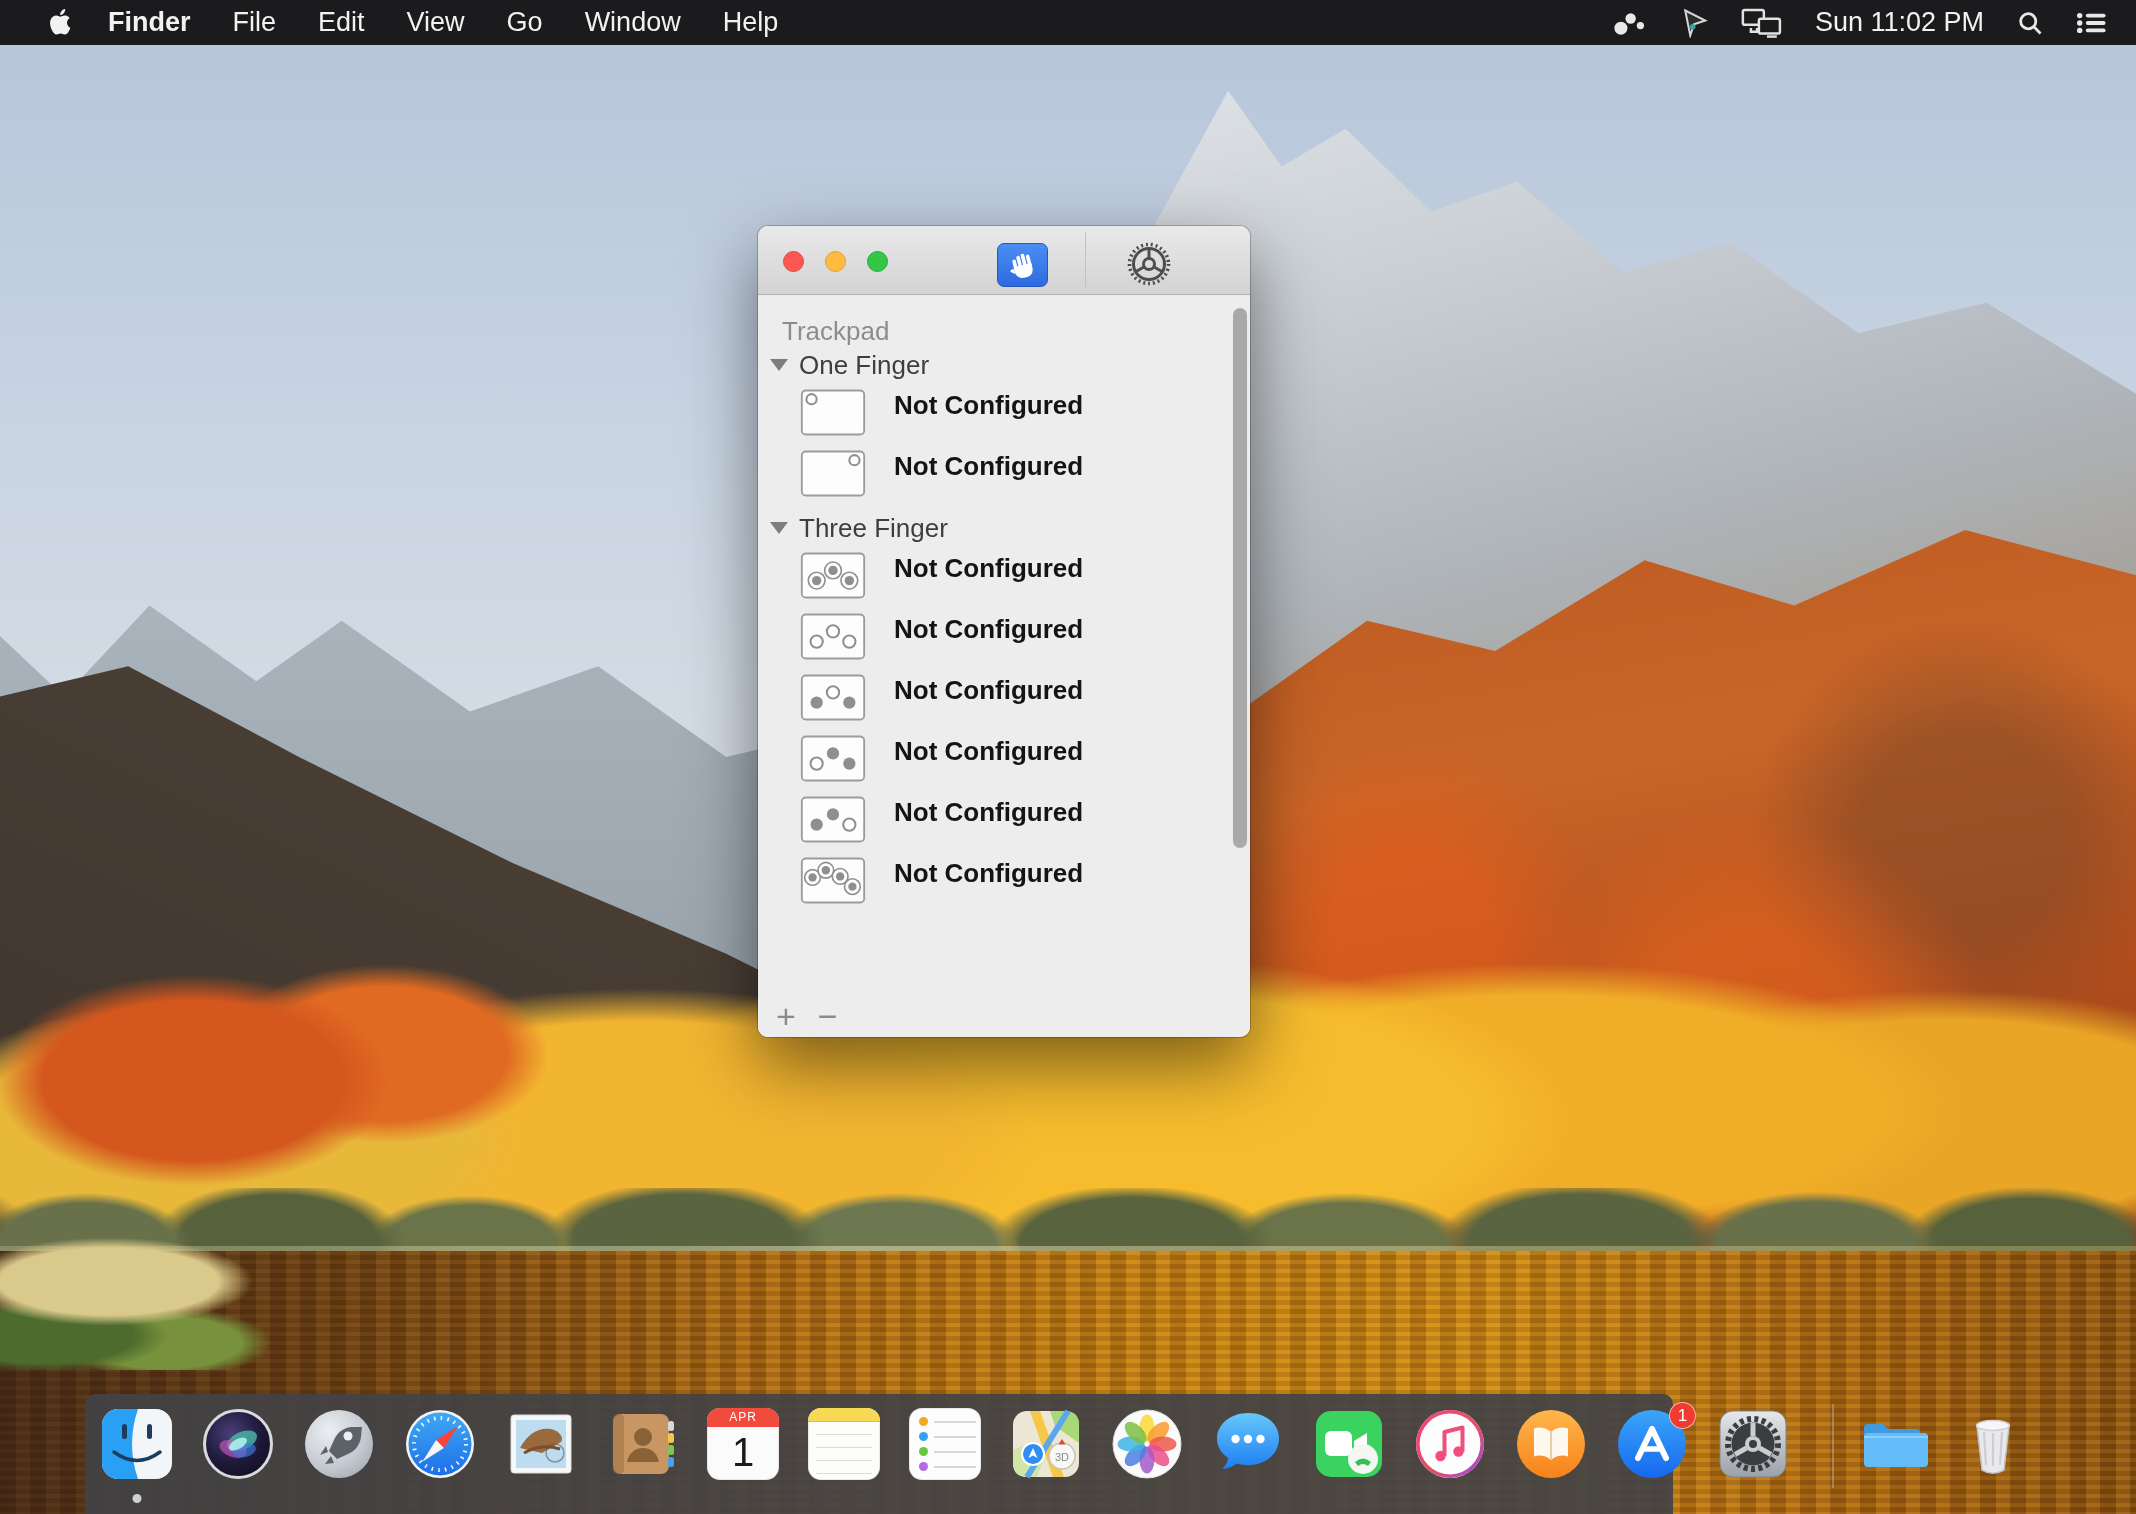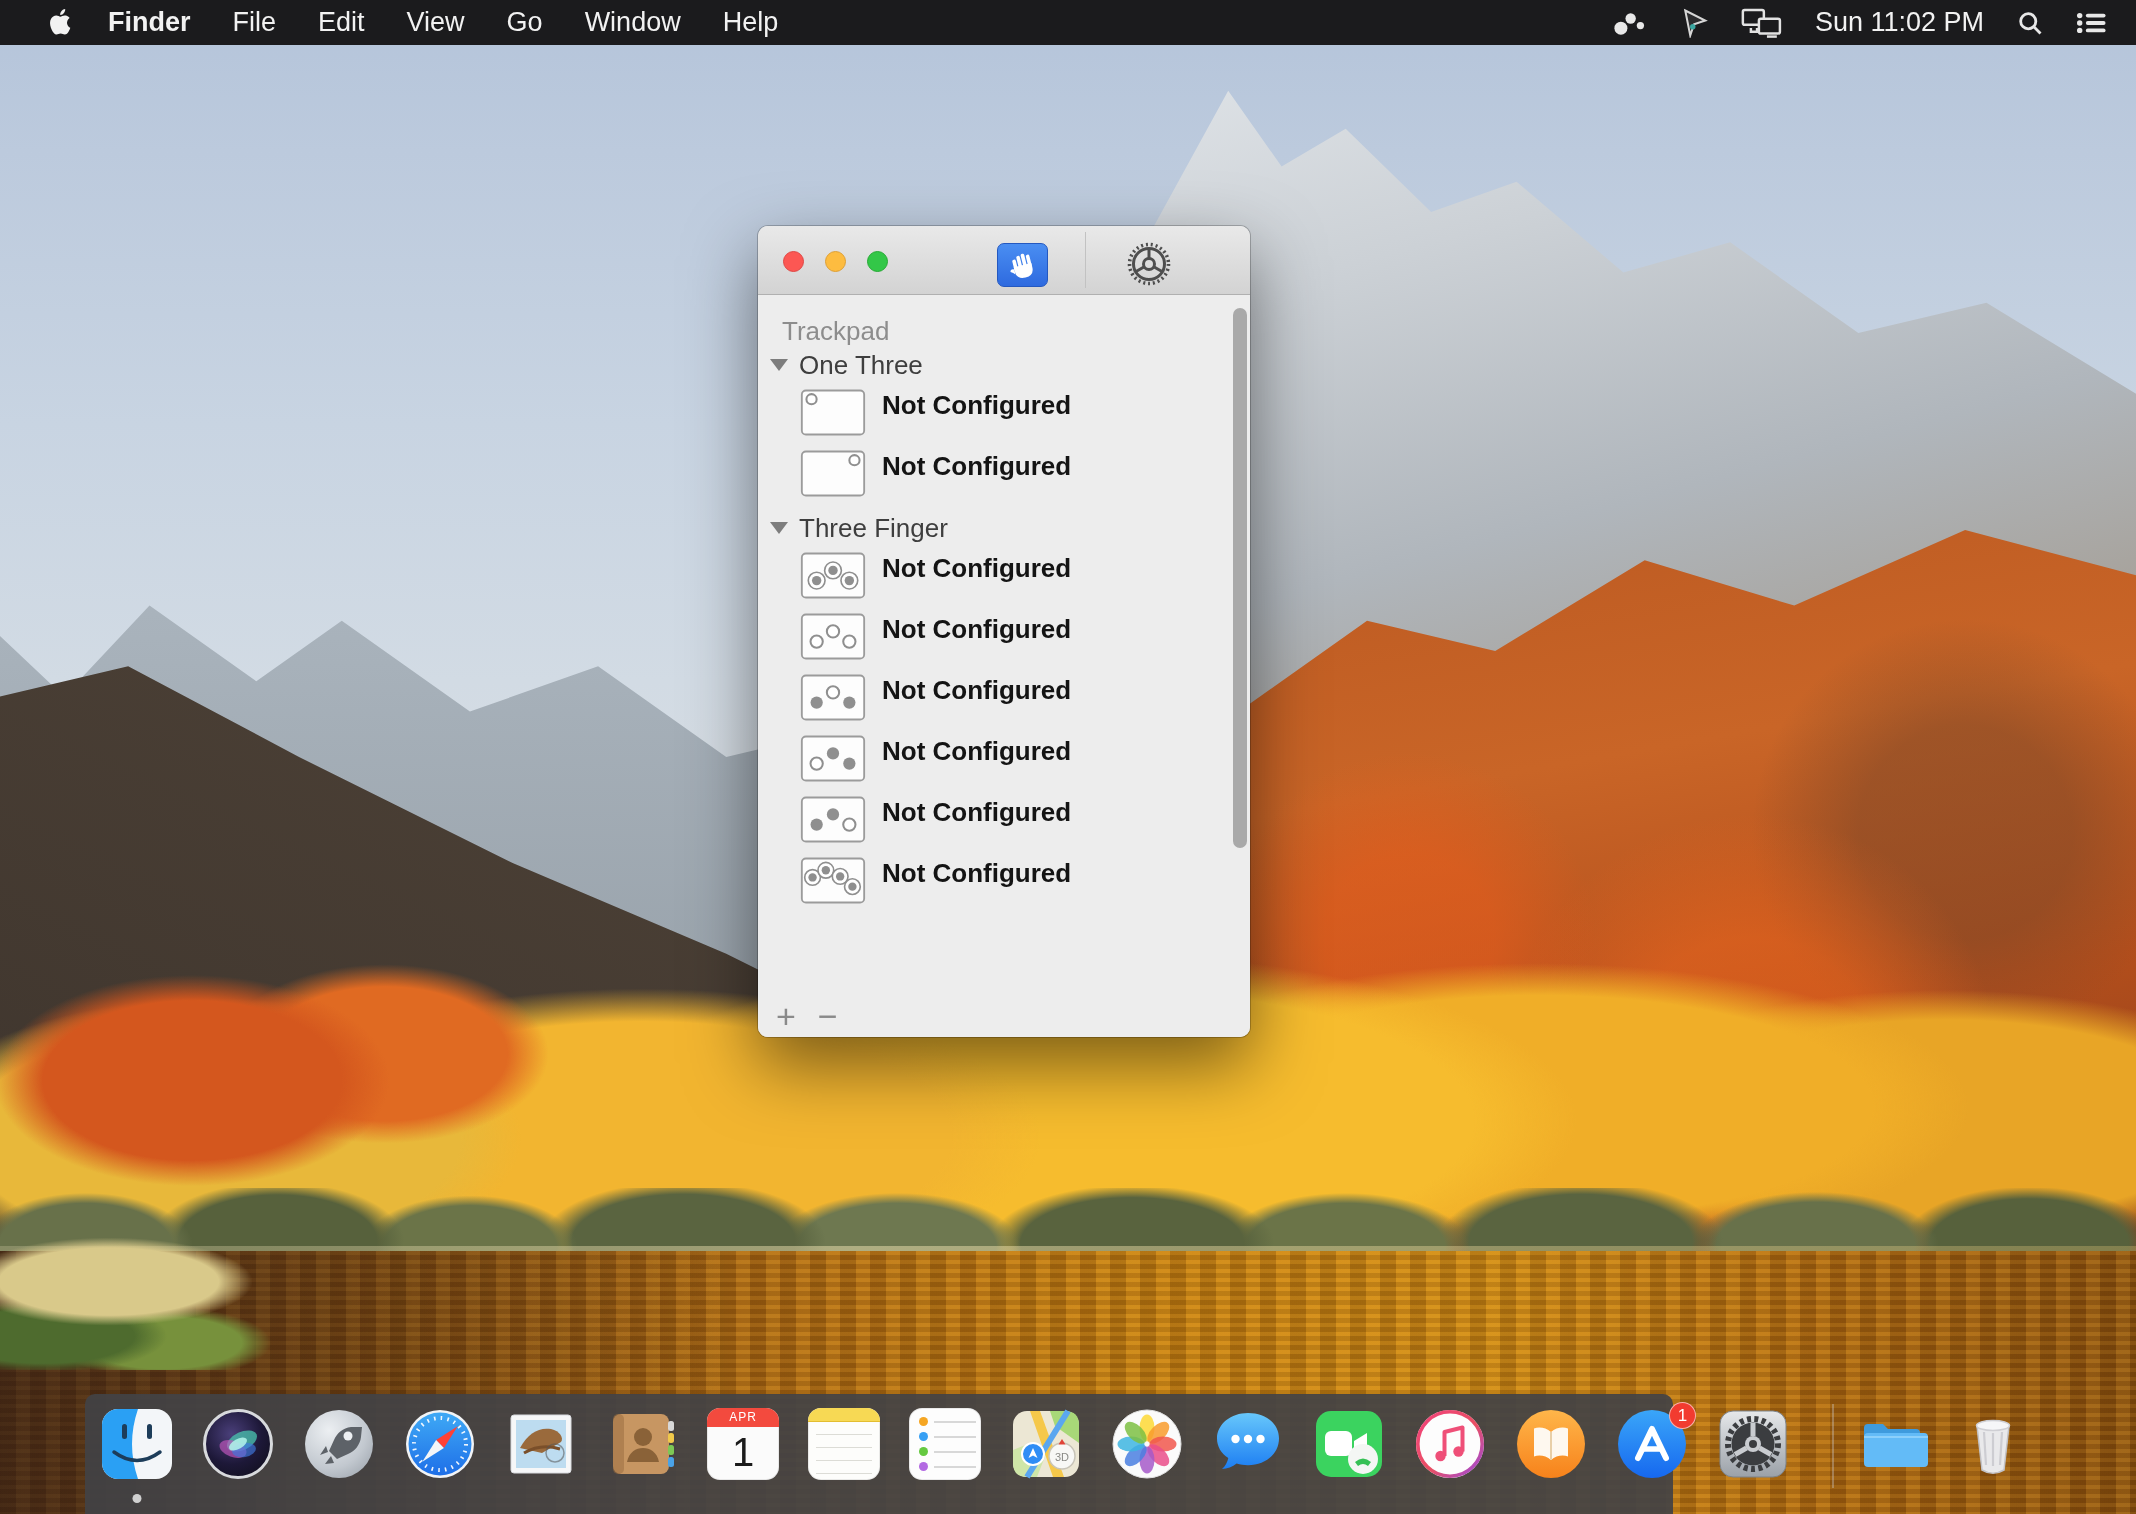--- a/index.html
+++ b/index.html
@@ -70,21 +70,21 @@
   .tl.green{left:109px;background:#33c748;border:1px solid #27aa35;}
   .tab-trackpad{position:absolute;left:239px;top:17px;width:51px;height:44px;border-radius:7px;
     background:linear-gradient(#4a8ef2,#2e6adf);border:1px solid #2458c0;display:flex;align-items:center;justify-content:center;box-sizing:border-box;}
   .tab-sep{position:absolute;left:327px;top:6px;width:1px;height:56px;background:#c2c2c2;}
   .tab-settings{position:absolute;left:366px;top:13px;width:50px;height:50px;display:flex;align-items:center;justify-content:center;}
   .content{position:absolute;top:69px;bottom:0;left:0;right:0;background:#ededed;}
   .pane-title{margin:21px 0 0 24px;height:30px;font-size:26px;color:#8d8d8d;}
   .sec-h{display:flex;align-items:center;gap:11px;margin:2px 0 2px 12px;height:34px;}
   .tri{width:0;height:0;border-left:9px solid transparent;border-right:9px solid transparent;border-top:12px solid #7d7d7d;}
   .sec-label{font-size:26px;color:#3e3e3e;}
-  .g-row{display:flex;gap:16px;margin:7px 0 14px 42px;height:47px;}
+  .g-row{display:flex;gap:28px;margin:7px 0 14px 42px;height:47px;}
   .g-row svg{flex:0 0 auto;}
   .g-label{font-size:26px;font-weight:700;color:#141414;line-height:30px;margin-top:1px;}
   .win-footer{position:absolute;left:18px;bottom:4px;display:flex;gap:22px;color:#8a8a8a;font-size:34px;line-height:34px;}
   .win-footer span{cursor:default;}
   .scroll-thumb{position:absolute;top:13px;right:3px;width:14px;height:540px;border-radius:7px;background:#a9a9a9;}
   
   #dock{position:absolute;left:85px;top:1394px;width:1588px;height:120px;background:rgba(66,66,69,.92);
     border-radius:10px 10px 0 0;display:flex;align-items:flex-start;padding:0;z-index:60;}
   .dock-inner{display:flex;align-items:flex-start;padding-left:16px;}
   .dock-item{position:relative;width:72px;height:72px;margin-top:14px;margin-right:29px;flex:0 0 auto;}
@@ -200,21 +200,21 @@
               <line x1="28.7" y1="26.7" x2="37" y2="31.5"></line>
             </g>
         </svg>
       </div>
     </div>
     <div class="content">
       <div class="pane-title">Trackpad</div>
       <div id="sections">
           <div class="sec-h">
             <span class="tri"></span>
-            <span class="sec-label">One Three</span>
+            <span class="sec-label">One Finger</span>
           </div>
           <div class="g-row">
             <svg width="66" height="47" viewBox="0 0 64 46">
               <rect x="1.5" y="1.5" width="61" height="43" rx="4" fill="#fdfdfd" stroke="#9b9b9b" stroke-width="1.8"></rect>
               <circle cx="11" cy="10" r="5" fill="#fff" stroke="#8f8f8f" stroke-width="2"></circle>
             </svg>
             <span class="g-label">Not Configured</span>
           </div>
           <div class="g-row">
             <svg width="66" height="47" viewBox="0 0 64 46">

